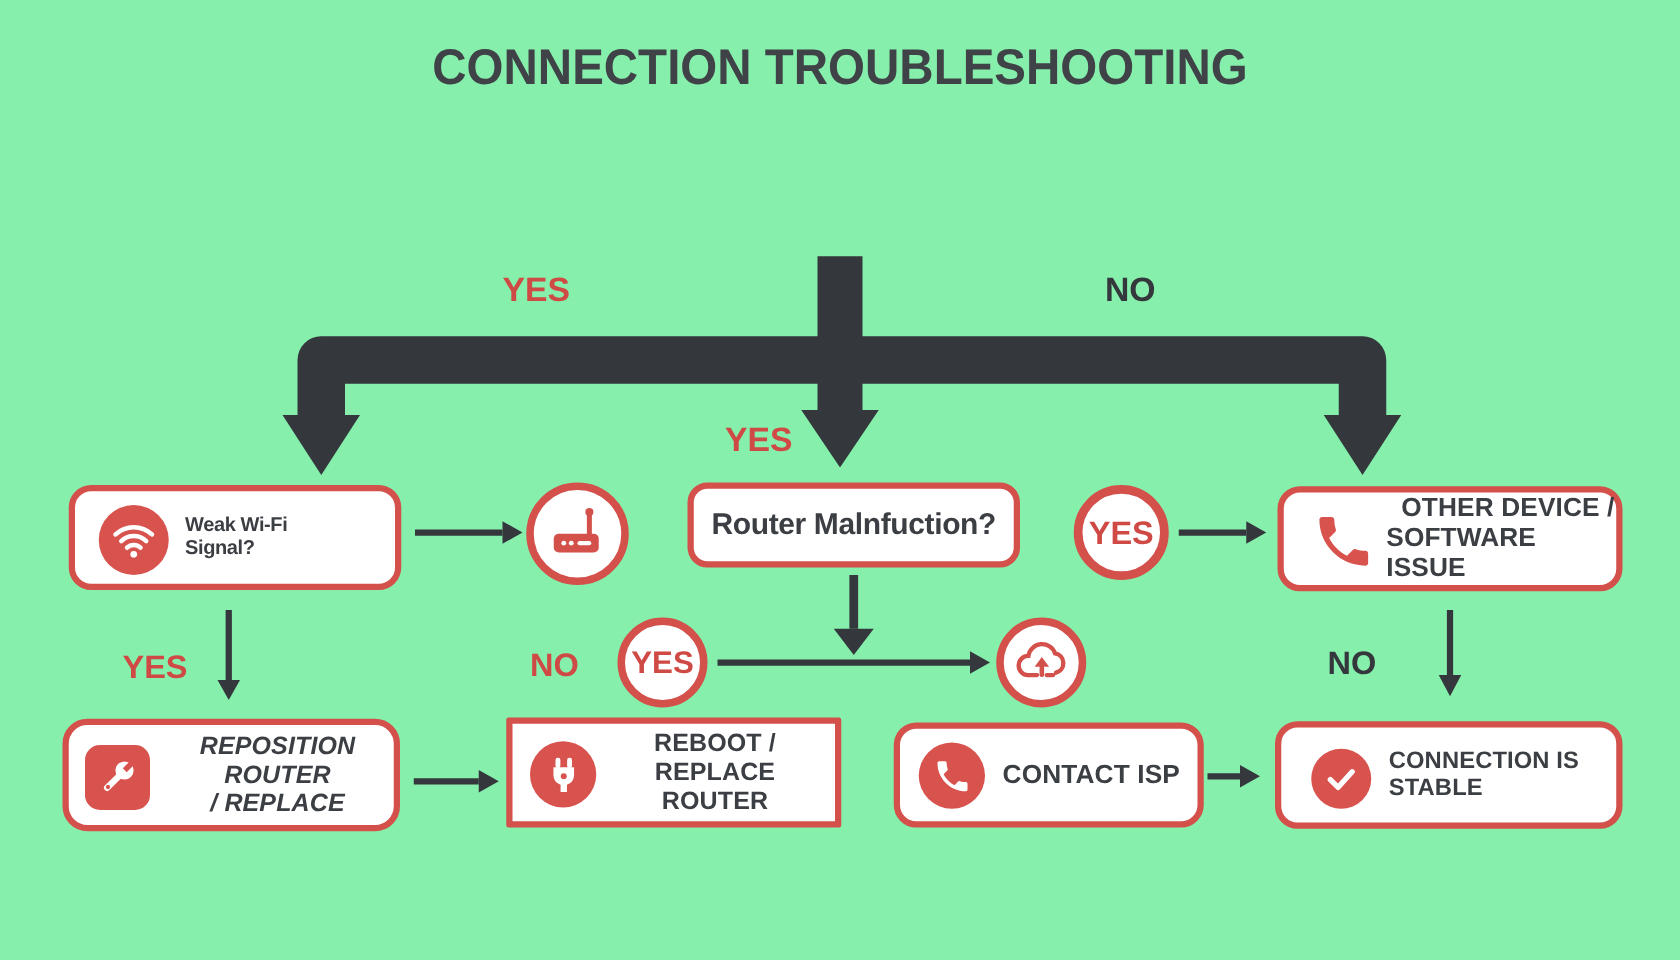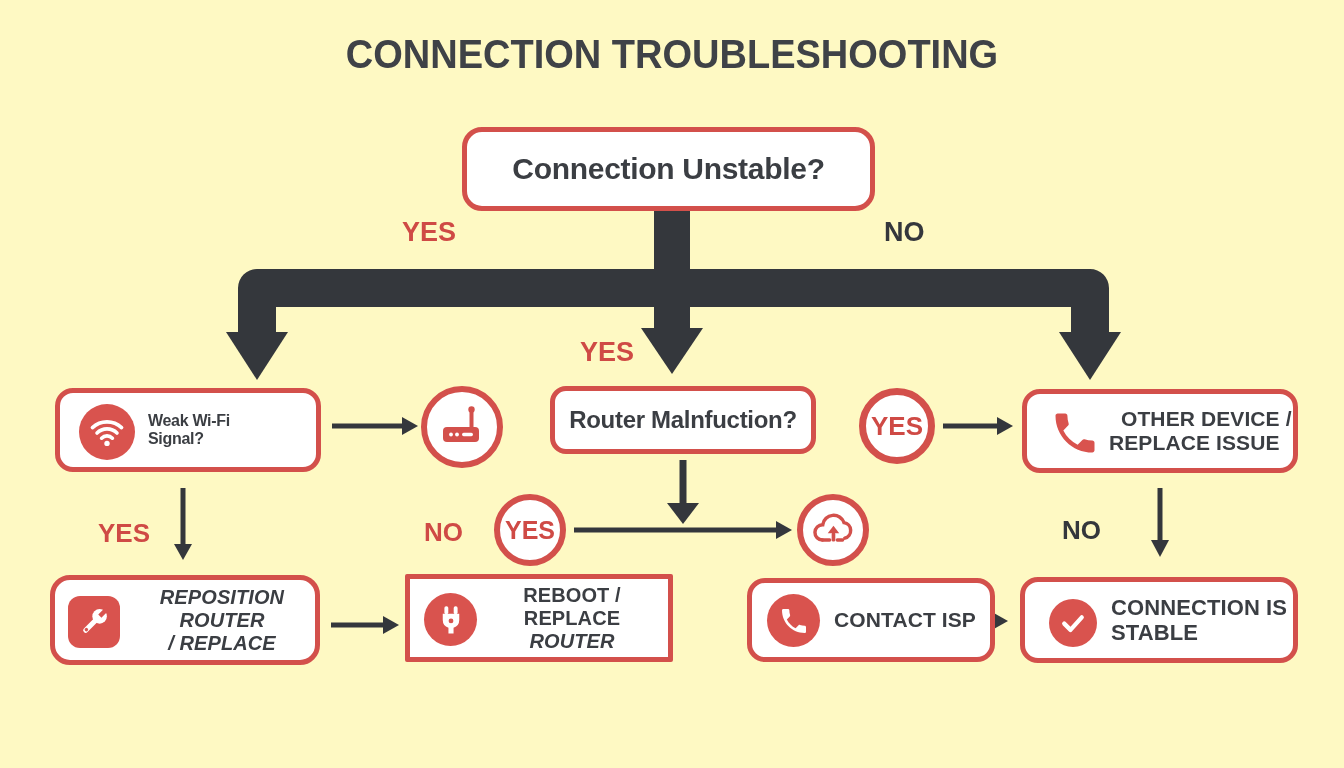--- a/index.html
+++ b/index.html
@@ -1,18 +1,18 @@
 <!DOCTYPE html>
 <html><head>
 <meta charset="utf-8">
 <style>
   html,body{margin:0;padding:0;background:#e9e9e9;}
   .canvas{
     position:relative;width:1344px;height:768px;margin:0 auto;
-    background:#fef9c3;overflow:hidden;
+    background:#86efac;overflow:hidden;
     font-family:"Liberation Sans",sans-serif;color:#3b3e43;
   }
   .abs{position:absolute;}
   .title{
     left:0;right:0;top:32px;text-align:center;
     font-size:40px;font-weight:bold;letter-spacing:0px;color:#3f4247;
     transform:scaleX(0.95);
   }
   .node{
     position:absolute;background:#ffffff;border:5px solid #d3504b;
@@ -79,23 +79,20 @@
       <polygon points="776,521 776,539 792,530"></polygon>
       <polygon points="667,503 699,503 683,524"></polygon>
       <polygon points="1151,540 1169,540 1160,557"></polygon>
       <polygon points="383,616 383,634 399,625"></polygon>
       <polygon points="992,612 992,630 1008,621"></polygon>
     </g>
   </svg>
 
   <div class="abs title fg">CONNECTION TROUBLESHOOTING</div>
 
-  <div class="node center fg" style="left:462px;top:127px;width:403px;height:74px;border-radius:20px;">
-    <span class="node-label" style="font-size:30px;">Connection Unstable?</span>
-  </div>
 
   <div class="edge-label red fg" style="left:402px;top:217px;">YES</div>
   <div class="edge-label dark fg" style="left:884px;top:217px;">NO</div>
   <div class="edge-label red fg" style="left:580px;top:337px;">YES</div>
 
   <div class="node fg" style="left:55px;top:388px;width:256px;height:74px;border-radius:18px;padding-left:0;">
     <span class="icon-circle" style="left:19px;top:11px;width:56px;height:56px;">
       <svg width="38" height="38" viewBox="0 0 24 24" fill="none" stroke="#ffffff" stroke-width="2.3" stroke-linecap="round">
         <path d="M2.8 9.2 a13.5 13.5 0 0 1 18.4 0"></path>
         <path d="M5.7 12.6 a9 9 0 0 1 12.6 0"></path>
@@ -129,21 +126,21 @@
   <div class="badge fg" style="left:859px;top:388px;width:62px;height:62px;font-size:26px;border-width:7px;">YES</div>
 
   <div class="node fg" style="left:1022px;top:389px;width:266px;height:74px;border-radius:18px;">
     <span class="abs" style="left:22px;top:13px;">
       <svg width="52" height="52" viewBox="0 0 24 24" fill="#d9534e">
         <path d="M6.62 10.79c1.44 2.83 3.76 5.14 6.59 6.59l2.2-2.2c.27-.27.67-.36 1.02-.24 1.12.37 2.33.57 3.57.57.55 0 1 .45 1 1V20c0 .55-.45 1-1 1-9.39 0-17-7.61-17-17 0-.55.45-1 1-1h3.5c.55 0 1 .45 1 1 0 1.25.2 2.45.57 3.57.11.35.03.74-.25 1.02l-2.2 2.2z"></path>
       </svg>
     </span>
     <span class="node-label upper" style="font-size:21px;margin-left:82px;">
       <span style="display:block;margin-left:12px;">OTHER DEVICE /</span>
-      <span style="display:block;">REPLACE ISSUE</span>
+      <span style="display:block;">SOFTWARE ISSUE</span>
     </span>
   </div>
 
   <div class="edge-label red fg" style="left:98px;top:518px;font-size:26px;">YES</div>
   <div class="edge-label red fg" style="left:424px;top:517px;font-size:26px;">NO</div>
 
   <div class="badge fg" style="left:494px;top:494px;width:60px;height:60px;font-size:25px;">YES</div>
 
   <div class="ring fg" style="left:797px;top:494px;width:60px;height:60px;">
     <svg width="46" height="46" viewBox="0 0 48 48">
@@ -181,38 +178,38 @@
         <g fill="#ffffff">
           <rect x="7.6" y="2.8" width="2.6" height="5.4" rx="1.2"></rect>
           <rect x="13.8" y="2.8" width="2.6" height="5.4" rx="1.2"></rect>
           <path d="M6.5 7.8 h11 v4.2 a5.5 5.5 0 0 1 -3.8 5.2 V21 h-3.4 v-3.8 A5.5 5.5 0 0 1 6.5 12 z"></path>
         </g>
         <circle cx="12" cy="12.6" r="1.6" fill="#d9534e"></circle>
       </svg>
     </span>
     <span class="node-label upper" style="font-size:20px;margin-left:76px;flex:1;text-align:center;margin-right:10px;">
       <span style="display:block;">REBOOT / REPLACE</span>
-      <span style="display:block;font-style:italic;">ROUTER</span>
-    </span>
-  </div>
-
-  <div class="node fg" style="left:747px;top:578px;width:238px;height:74px;border-radius:18px;">
+      <span style="display:block;">ROUTER</span>
+    </span>
+  </div>
+
+  <div class="node fg" style="left:715px;top:578px;width:238px;height:74px;border-radius:18px;">
     <span class="icon-circle" style="left:15px;top:11px;width:53px;height:53px;">
       <svg width="32" height="32" viewBox="0 0 24 24" fill="#ffffff">
         <path d="M6.62 10.79c1.44 2.83 3.76 5.14 6.59 6.59l2.2-2.2c.27-.27.67-.36 1.02-.24 1.12.37 2.33.57 3.57.57.55 0 1 .45 1 1V20c0 .55-.45 1-1 1-9.39 0-17-7.61-17-17 0-.55.45-1 1-1h3.5c.55 0 1 .45 1 1 0 1.25.2 2.45.57 3.57.11.35.03.74-.25 1.02l-2.2 2.2z"></path>
       </svg>
     </span>
     <span class="node-label upper" style="font-size:21px;margin-left:82px;flex:1;text-align:center;margin-right:14px;">CONTACT ISP</span>
   </div>
 
   <div class="node fg" style="left:1020px;top:577px;width:268px;height:76px;border-radius:18px;">
     <span class="icon-circle" style="left:24px;top:17px;width:48px;height:48px;">
       <svg width="30" height="30" viewBox="0 0 24 24" fill="none" stroke="#ffffff" stroke-width="3.4" stroke-linecap="round" stroke-linejoin="round">
         <path d="M5 12.5 L10 17.5 L19 7.5"></path>
       </svg>
     </span>
-    <span class="node-label upper" style="font-size:22px;margin-left:86px;">
+    <span class="node-label upper" style="font-size:19px;margin-left:86px;">
       <span style="display:block;">CONNECTION IS</span>
       <span style="display:block;">STABLE</span>
     </span>
   </div>
 
 </div>
 
 </body></html>

